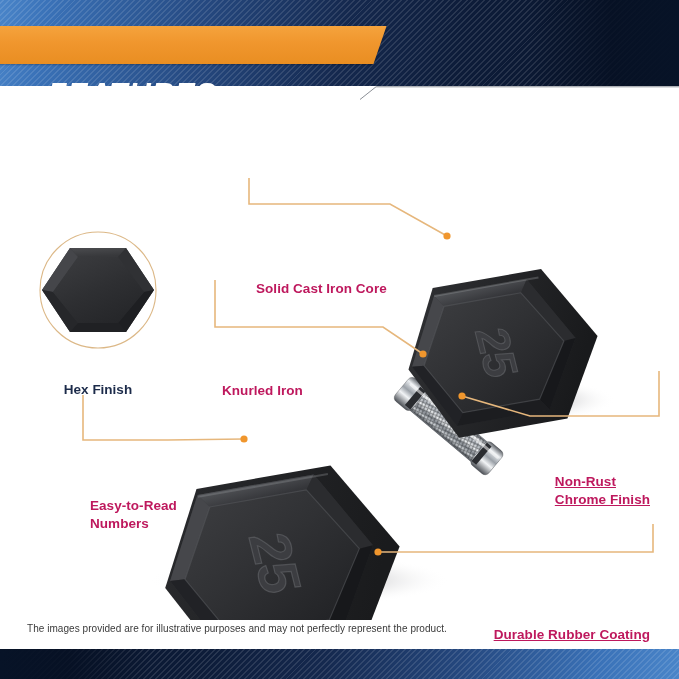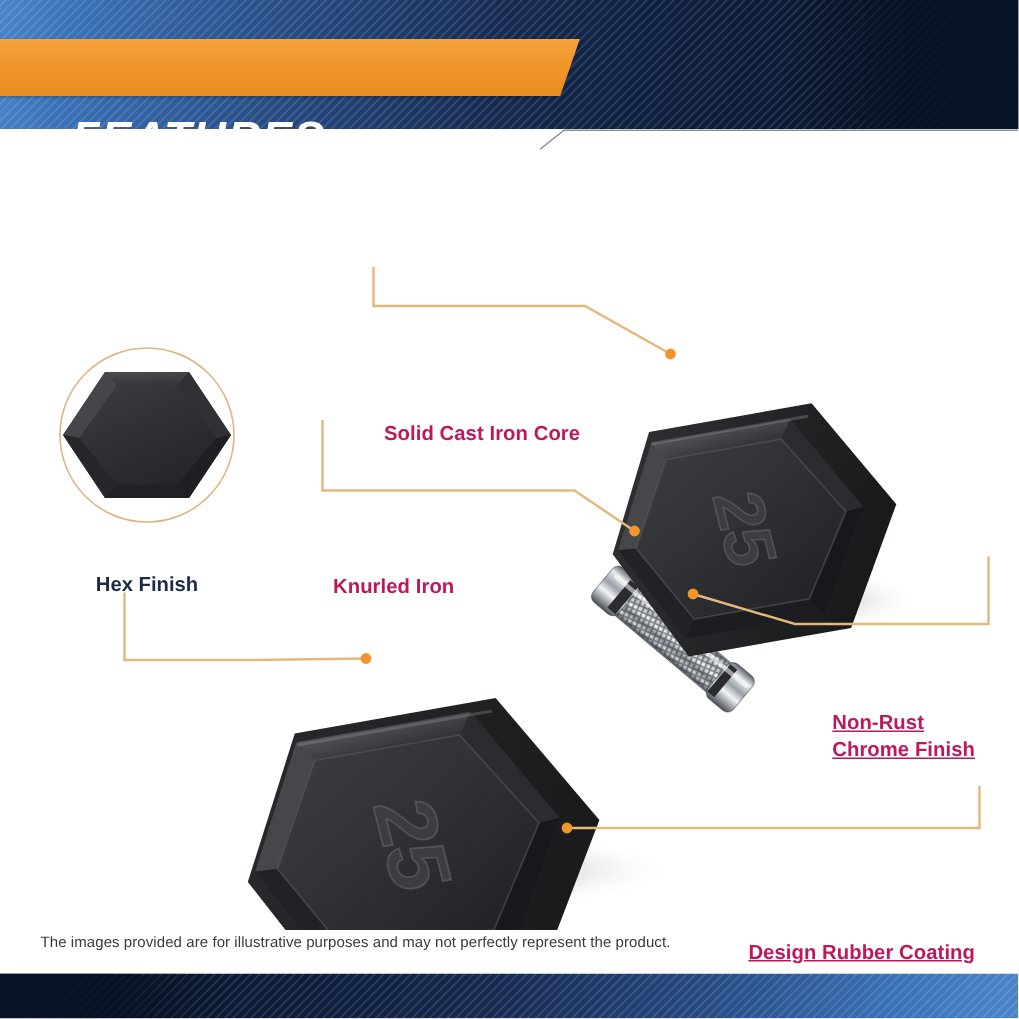--- a/index.html
+++ b/index.html
@@ -347,28 +347,32 @@
   </svg>
 
   <div class="callout" id="callout-iron">
     <div>Solid Cast Iron Core</div>
   </div>
 
   <div class="callout" id="callout-grip">
     <div>Knurled Iron</div>
   </div>
 
+  <div class="callout" id="callout-easy">
+    <div>Easy-to-Read</div>
+    <div>Numbers</div>
+  </div>
 
   <div class="callout align-right" id="callout-chrome">
     <div>Non-Rust</div>
     <div>Chrome Finish</div>
   </div>
 
   <div class="callout align-right" id="callout-rubber">
-    <div>Design Rubber Coating</div>
+    <div>Durable Rubber Coating</div>
   </div>
 
   <div class="hexinset-caption">
     <div>Hex Finish</div>
   </div>
 
 </div>
 
 <div id="footer-note">The images provided are for illustrative purposes and may not perfectly represent the product.</div>
 

